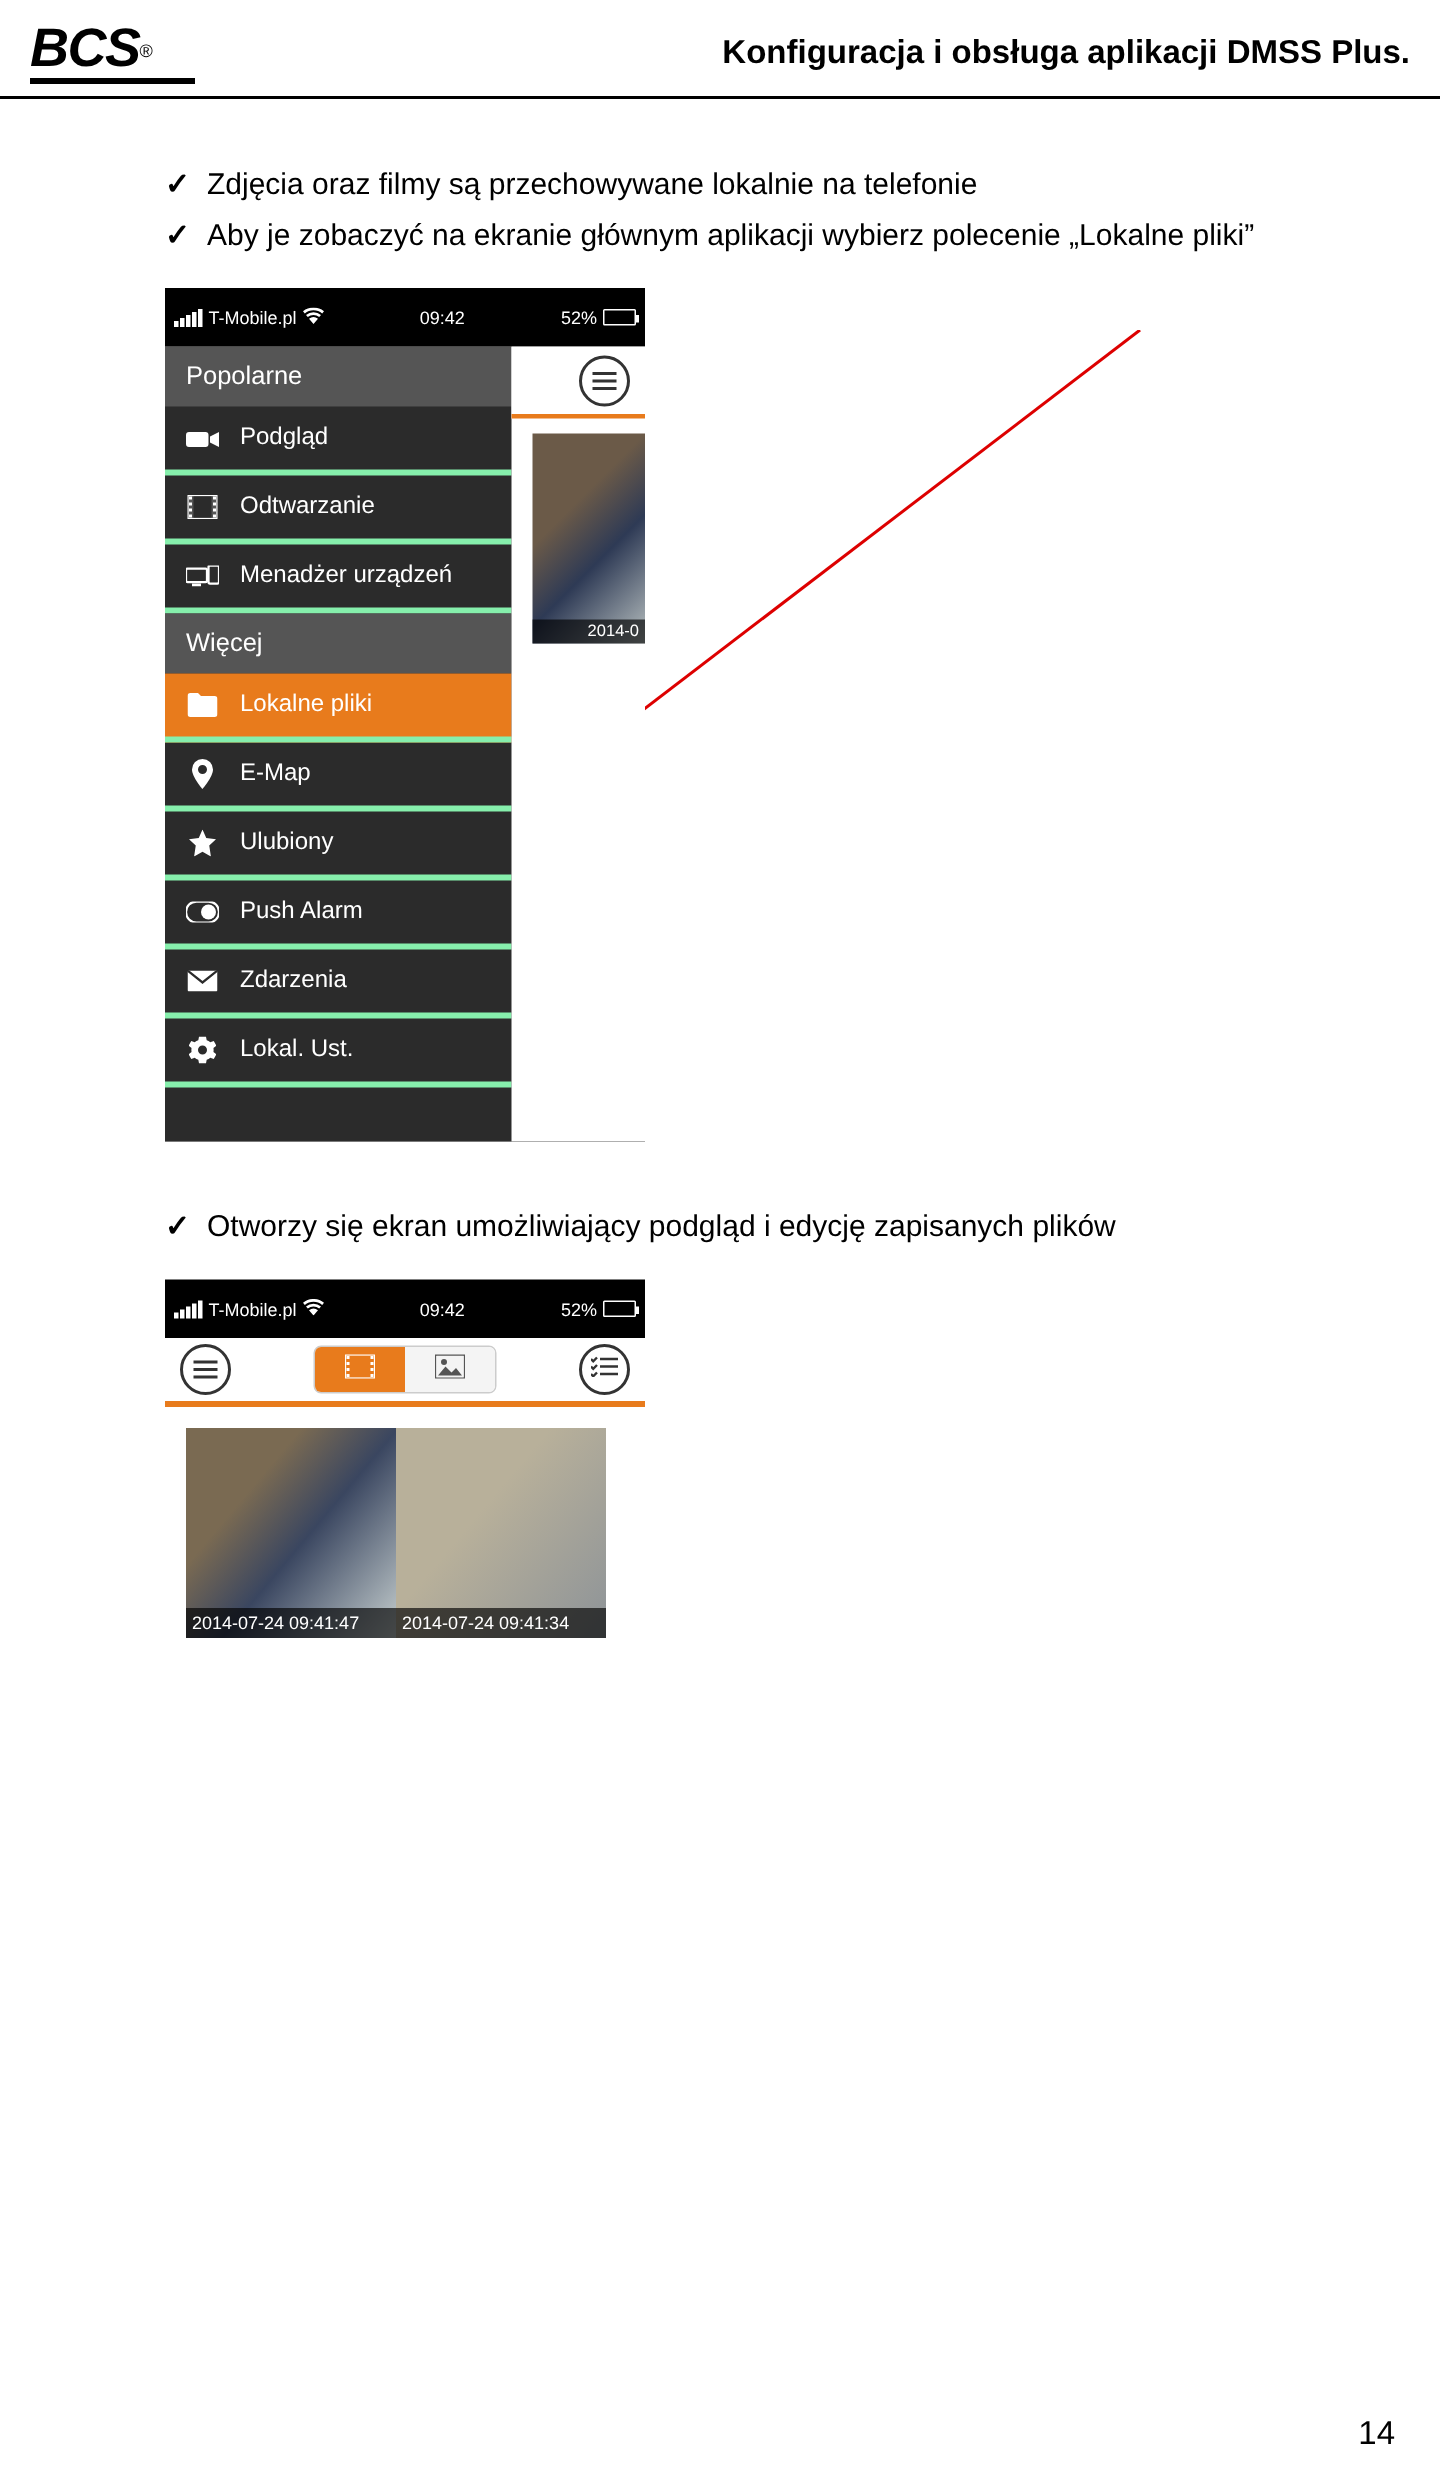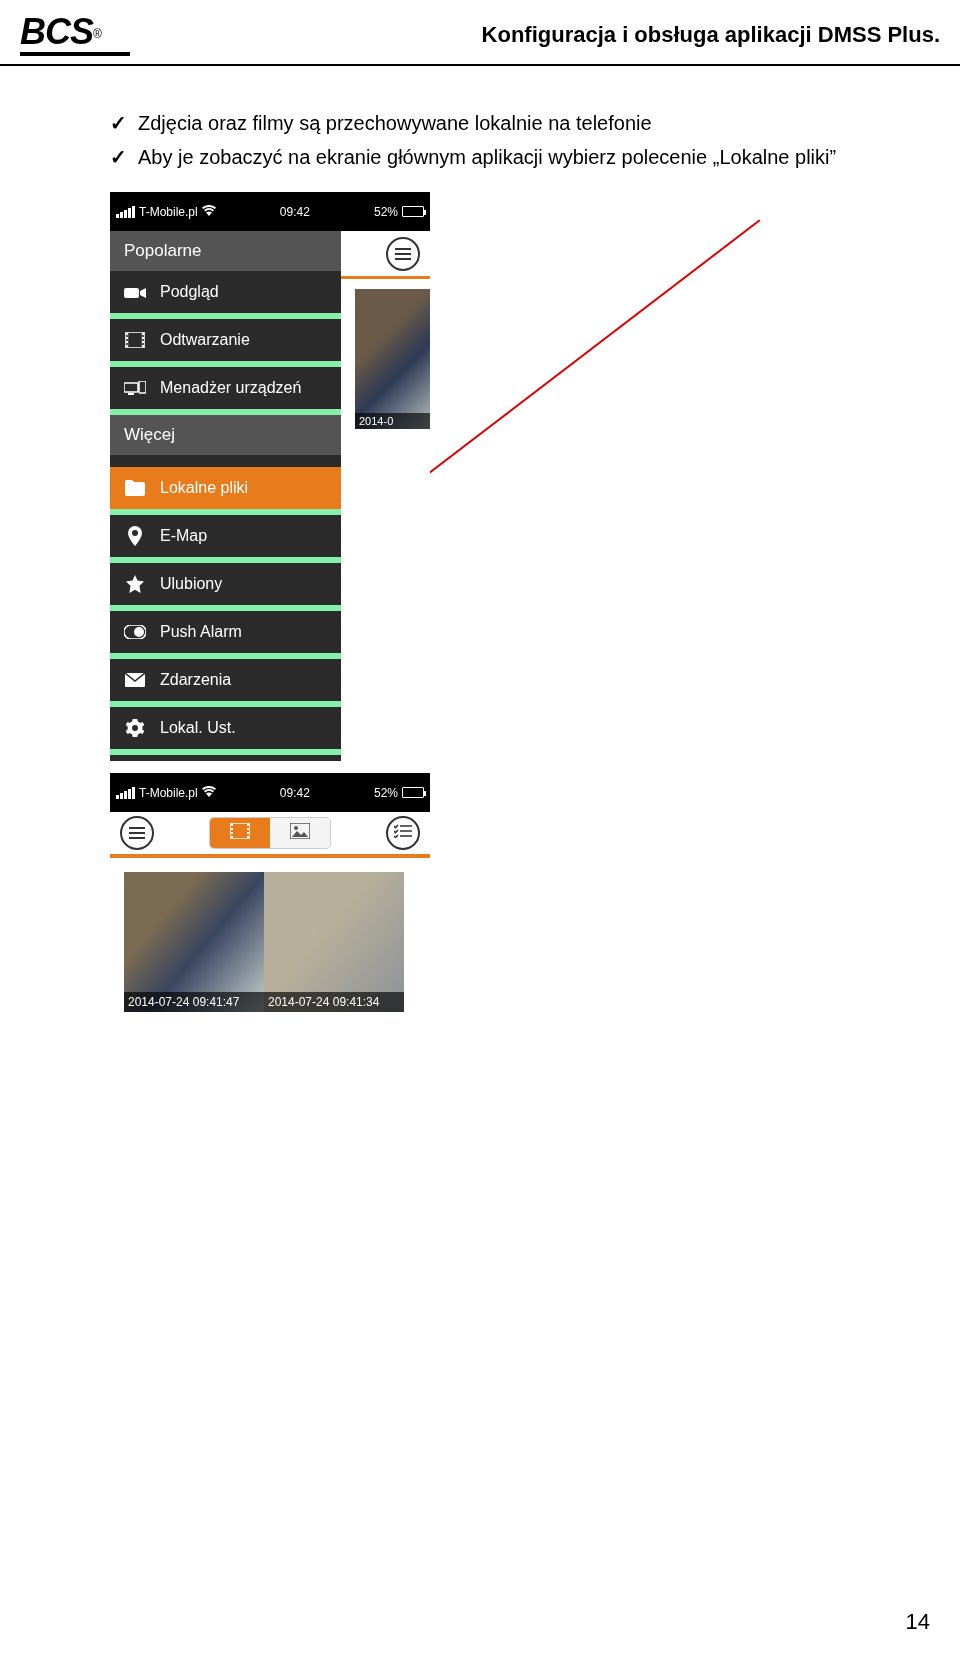--- a/index.html
+++ b/index.html
@@ -115,26 +115,25 @@
   .menu-header {
     background: #555;
     padding: 10px 14px;
     font-size: 17px;
   }
   .menu-item {
     display: flex;
     align-items: center;
     gap: 14px;
     padding: 12px 14px;
-    border-bottom: 6px solid #86efac;
+    border-bottom: 4px solid #86efac;
     cursor: pointer;
   }
   .menu-item.active {
     background: #e87b1c;
-    margin-top: 12px;
   }
   .menu-icon {
     width: 22px;
     height: 18px;
     display: flex;
     align-items: center;
     justify-content: center;
     fill: #fff;
     color: #fff;
     font-size: 16px;
@@ -163,21 +162,21 @@
   .hamburger-circle span { width:16px; height:2px; background:#333; }
   .thumb-behind {
     width: 75px; height: 140px;
     background: linear-gradient(135deg,#6b5a48 35%,#2e3a55 60%,#b8c0c0 100%);
     margin: 10px 0 0 auto;
     position: relative;
   }
   .thumb-behind .strip {
     position:absolute; bottom:0; left:0; right:0;
     background: rgba(0,0,0,.65); color:#fff; font-size:11px;
-    padding: 2px 4px; text-align:left;
+    padding: 2px 4px; text-align:right;
   }
 
   
   .phone2-body {
     background:#fff;
   }
   .topbar2 {
     height: 46px;
     display:flex; align-items:center; justify-content:space-between;
     padding: 0 10px;
@@ -392,20 +391,23 @@
               <span></span>
             </div>
         </div>
         <div class="thumb-behind">
           <div class="strip">2014-0</div>
         </div>
       </div>
     </div>
   </div>
 
+  <ul class="bullet-list" style="margin-top:40px">
+    <li>Otworzy się ekran umożliwiający podgląd i edycję zapisanych plików</li>
+  </ul>
 
   <div class="phone">
     <div class="status-bar">
       <div class="status-left">
         <span class="signal">
             <span></span>
             <span></span>
             <span></span>
             <span></span>
             <span></span>

